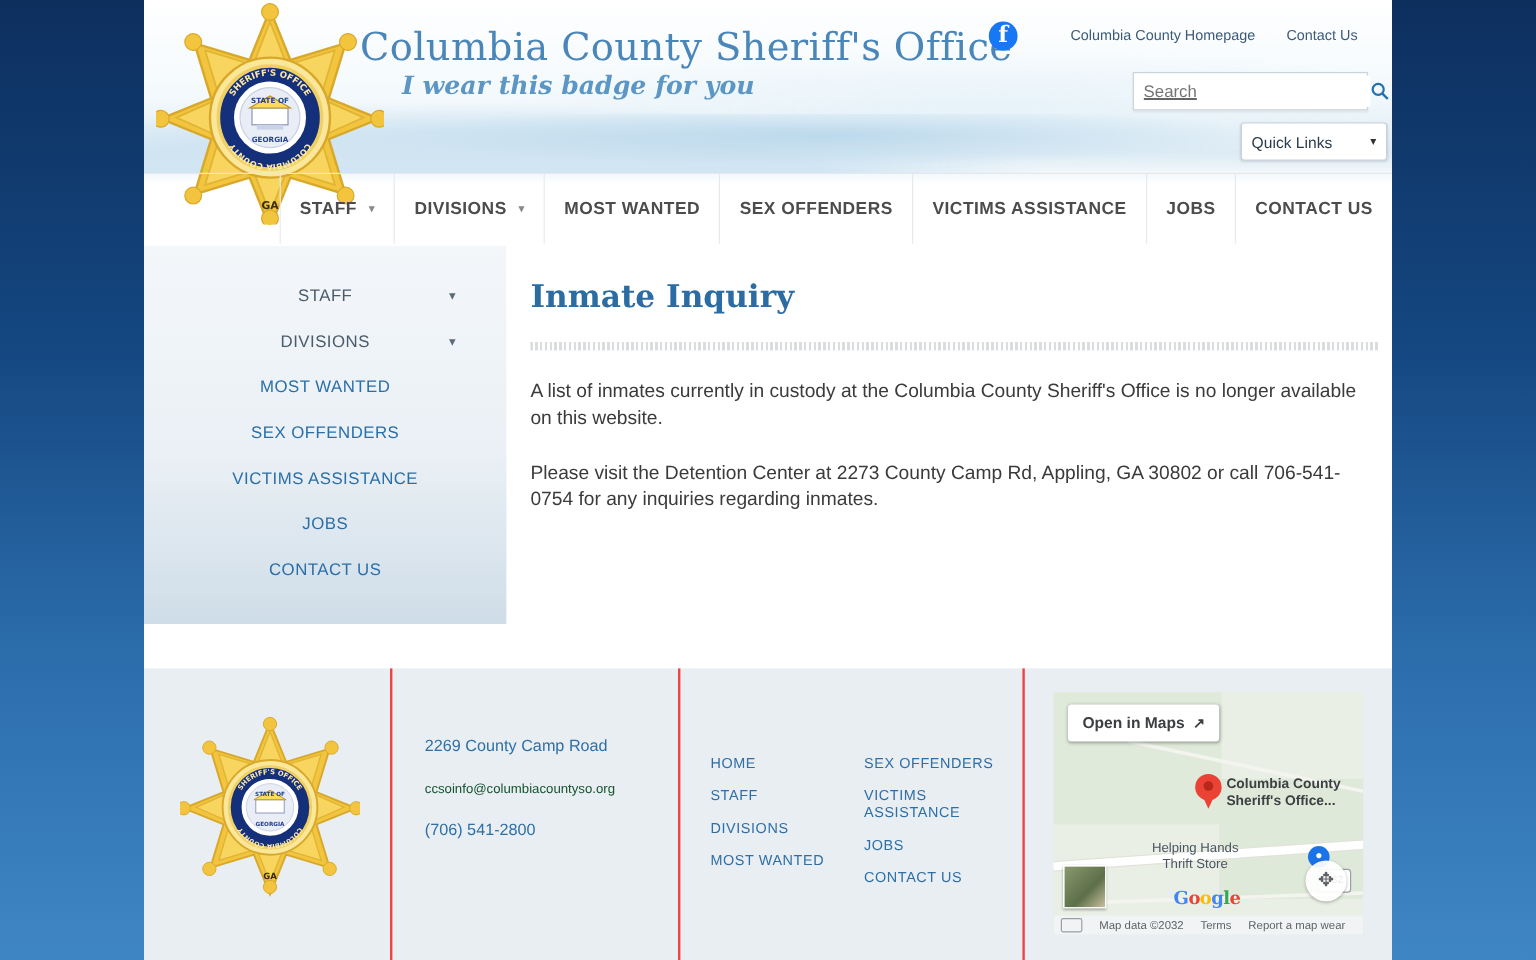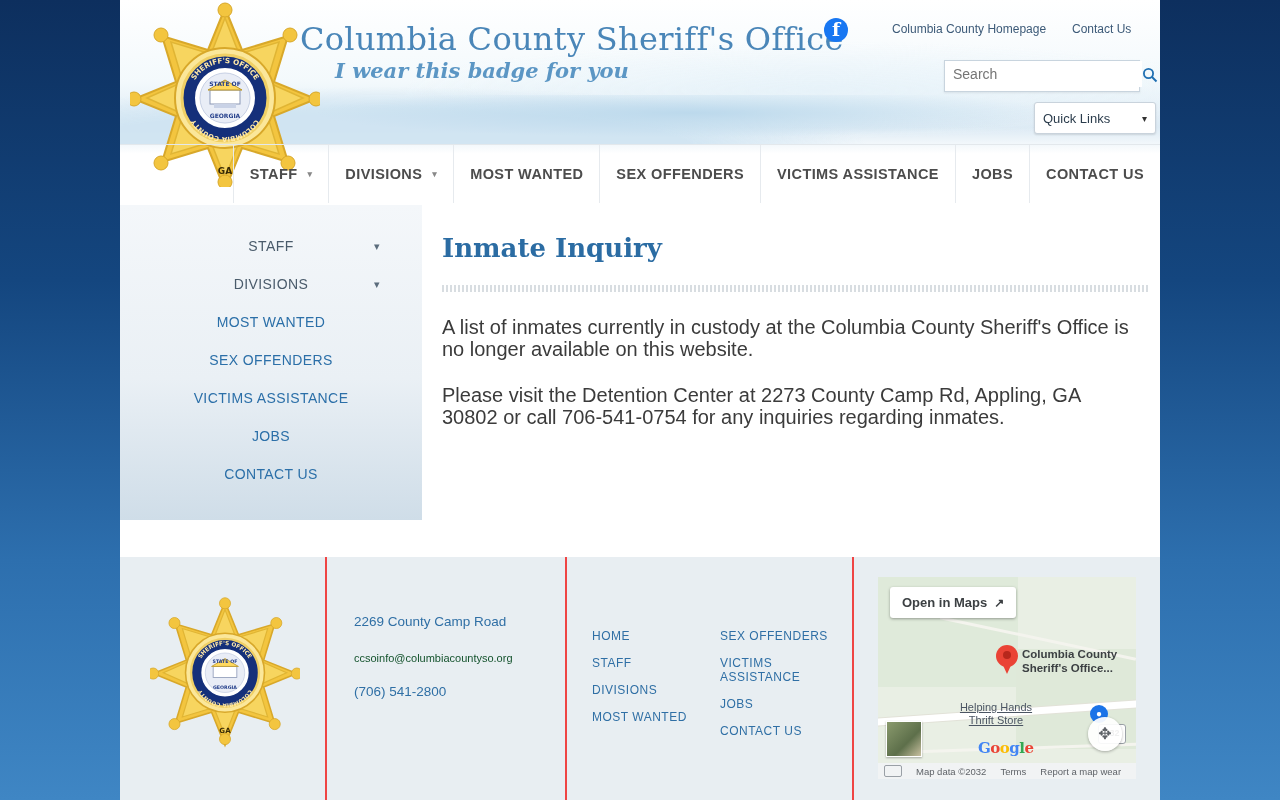--- a/index.html
+++ b/index.html
@@ -107,21 +107,22 @@
   .searchbox {
     position: absolute;
     left: 824px;
     top: 60px;
     width: 194px;
     height: 30px;
     background: #fff;
     border: 1px solid #c8d4de;
     box-shadow: 0 1px 2px rgba(0,0,0,.08);
     display: flex;
-    align-items: flex-start;
+    align-items: center;
+    text-decoration: underline;
   }
   .searchbox input {
     border: 0;
     outline: none;
     flex: 1;
     height: 26px;
     padding: 0 8px;
     font-size: 14px;
     color: #555;
     font-family: "Liberation Sans", sans-serif;
@@ -233,21 +234,21 @@
     color: #2b6ca3;
   }
   .divider {
     margin-top: 22px;
     height: 7px;
     width: 708px;
     background: repeating-linear-gradient(to right, #d8dde1 0 2px, #ffffff 2px 4px);
   }
   .para {
     margin-top: 24px;
-    font-size: 20px;
+    font-size: 16px;
     line-height: 22px;
     color: #3b3b3b;
     width: 690px;
   }
 
   
   .footer {
     position: absolute;
     left: 0;
     top: 557px;
@@ -375,21 +376,20 @@
     width: 110px;
   }
   .map-label-thrift {
     position: absolute;
     left: 68px; top: 124px;
     font-size: 11px;
     line-height: 13px;
     color: #4b5563;
     text-align: center;
     width: 100px;
-    text-decoration: underline;
   }
   .map-badge-lock {
     position: absolute; right: 28px; top: 128px;
     width: 18px; height: 18px; border-radius: 50%;
     background: #1a73e8; color: #fff;
     font-size: 10px; line-height: 18px; text-align: center;
   }
   .map-shield {
     position: absolute; right: 10px; top: 147px;
     width: 26px; height: 18px;

